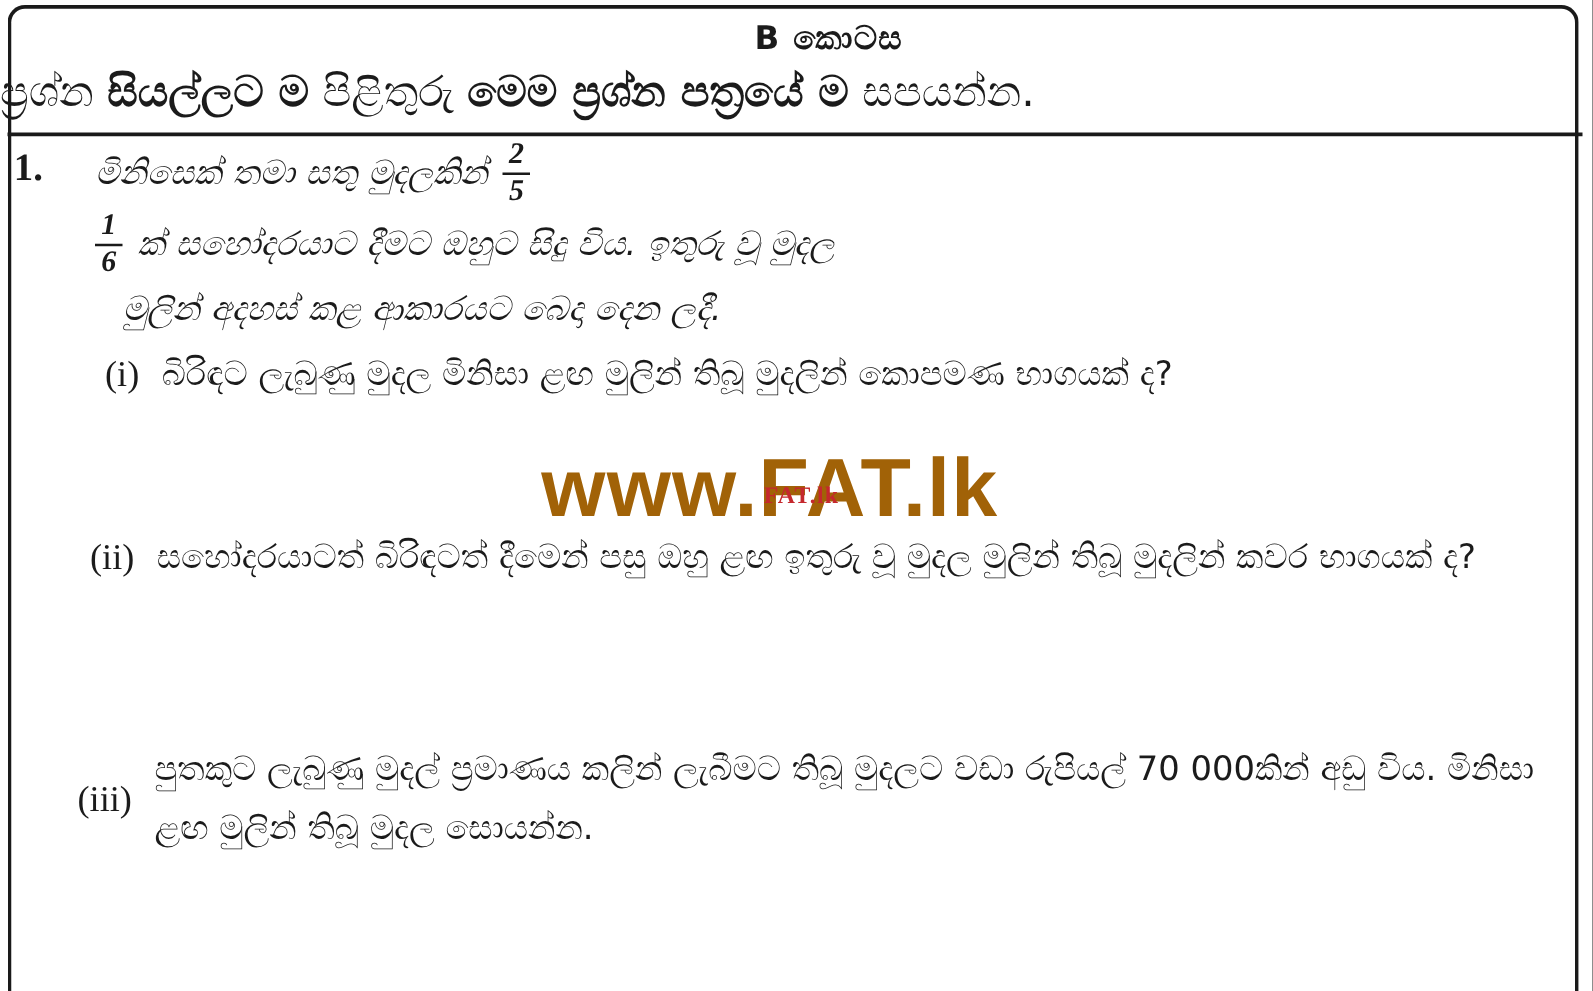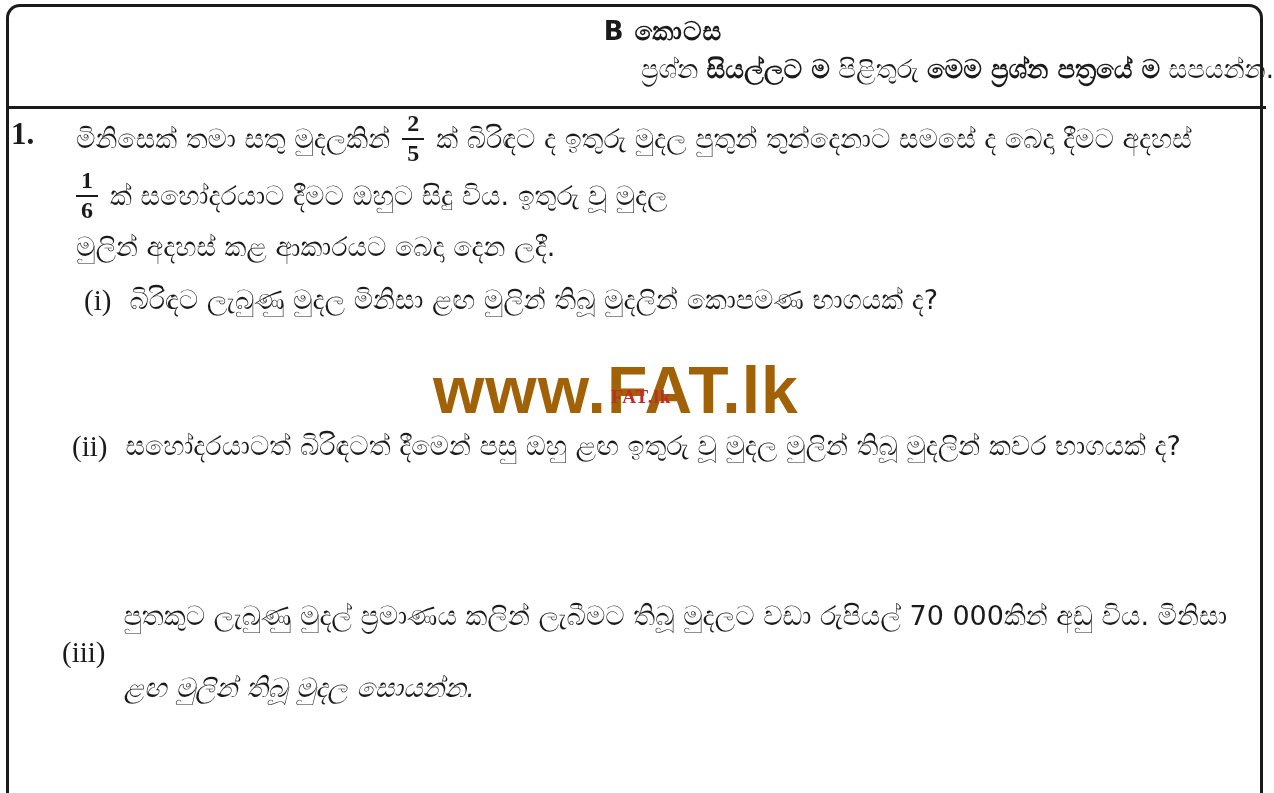--- a/index.html
+++ b/index.html
@@ -51,22 +51,22 @@
     font-size: 26px;
     font-weight: bold;
     letter-spacing: 1px;
     margin-left: 26px;
   }
   .instruction {
     position: absolute;
     top: 54px;
     left: 0;
     width: 100%;
-    text-align: right;
-    font-size: 26px;
+    text-align: left;
+    font-size: 34px;
   }
   .instruction .bold { font-weight: bold; }
 
   .q-number {
     position: absolute;
     left: 11px;
     top: 116px;
     font-family: "Liberation Serif", serif;
     font-weight: bold;
     font-size: 31px;
@@ -78,22 +78,23 @@
     top: 110px;
     width: 1160px;
   }
   .q-line {
     display: flex;
     align-items: center;
     gap: 12px;
     font-size: 27px;
     height: 57px;
     white-space: nowrap;
-  }
-  .q-line-3 { height: 46px; }
+    font-style: italic;
+  }
+  .q-line-3 { height: 46px; margin-left: 22px; }
 
   .fraction {
     display: inline-flex;
     flex-direction: column;
     align-items: center;
     font-family: "Liberation Serif", serif;
     font-size: 24px;
     font-weight: bold;
     line-height: 1.08;
   }
@@ -113,21 +114,21 @@
     font-family: "Liberation Serif", serif;
     font-size: 29px;
     flex: 0 0 auto;
     line-height: 40px;
   }
   .subq-text { margin-left: 18px; }
   .subq-line { line-height: 40px; white-space: nowrap; }
   .subq-1 { left: 84px; top: 280px; }
   .subq-2 { left: 72px; top: 426px; justify-content: flex-end; }
   .subq-3 { left: 62px; top: 596px; align-items: center; }
-  .subq-3 .subq-line + .subq-line { margin-top: 32px; font-style: italic; }
+  .subq-3 .subq-line + .subq-line { margin-top: 7px; }
 
   
   .watermark {
     position: absolute;
     inset: 0;
     z-index: 0;
     pointer-events: none;
   }
   .wm-large {
     position: absolute;
@@ -167,21 +168,20 @@
 
   <div class="q-number">1.</div>
 
   <div class="q-body" id="q-body">
       <div class="q-line q-line-1">
         <span>මිනිසෙක් තමා සතු මුදලකින්</span>
         <span class="fraction">
           <span class="num">2</span>
           <span class="den">5</span>
         </span>
-        <span>ක් බිරිඳට ද ඉතුරු මුදල පුතුන් තුන්දෙනාට සමසේ ද බෙදා දීමට අදහස්</span>
       </div>
       <div class="q-line q-line-2">
         <span class="fraction">
           <span class="num">1</span>
           <span class="den">6</span>
         </span>
         <span>ක් සහෝදරයාට දීමට ඔහුට සිදු විය. ඉතුරු වූ මුදල</span>
       </div>
       <div class="q-line q-line-3">
         <span>මුලින් අදහස් කළ ආකාරයට බෙදා දෙන ලදී.</span>

